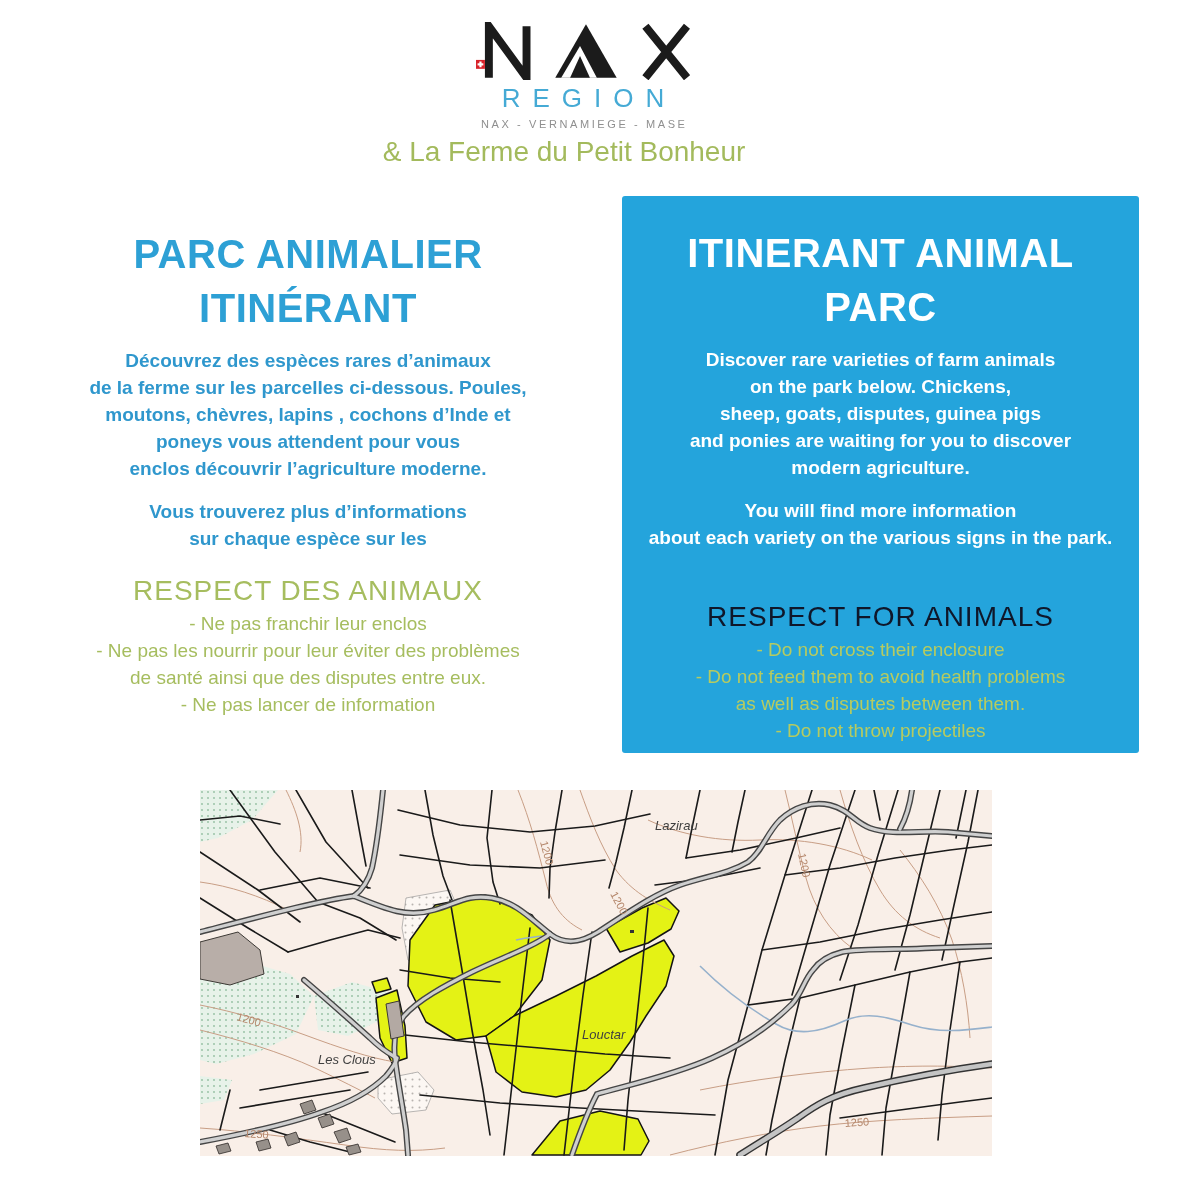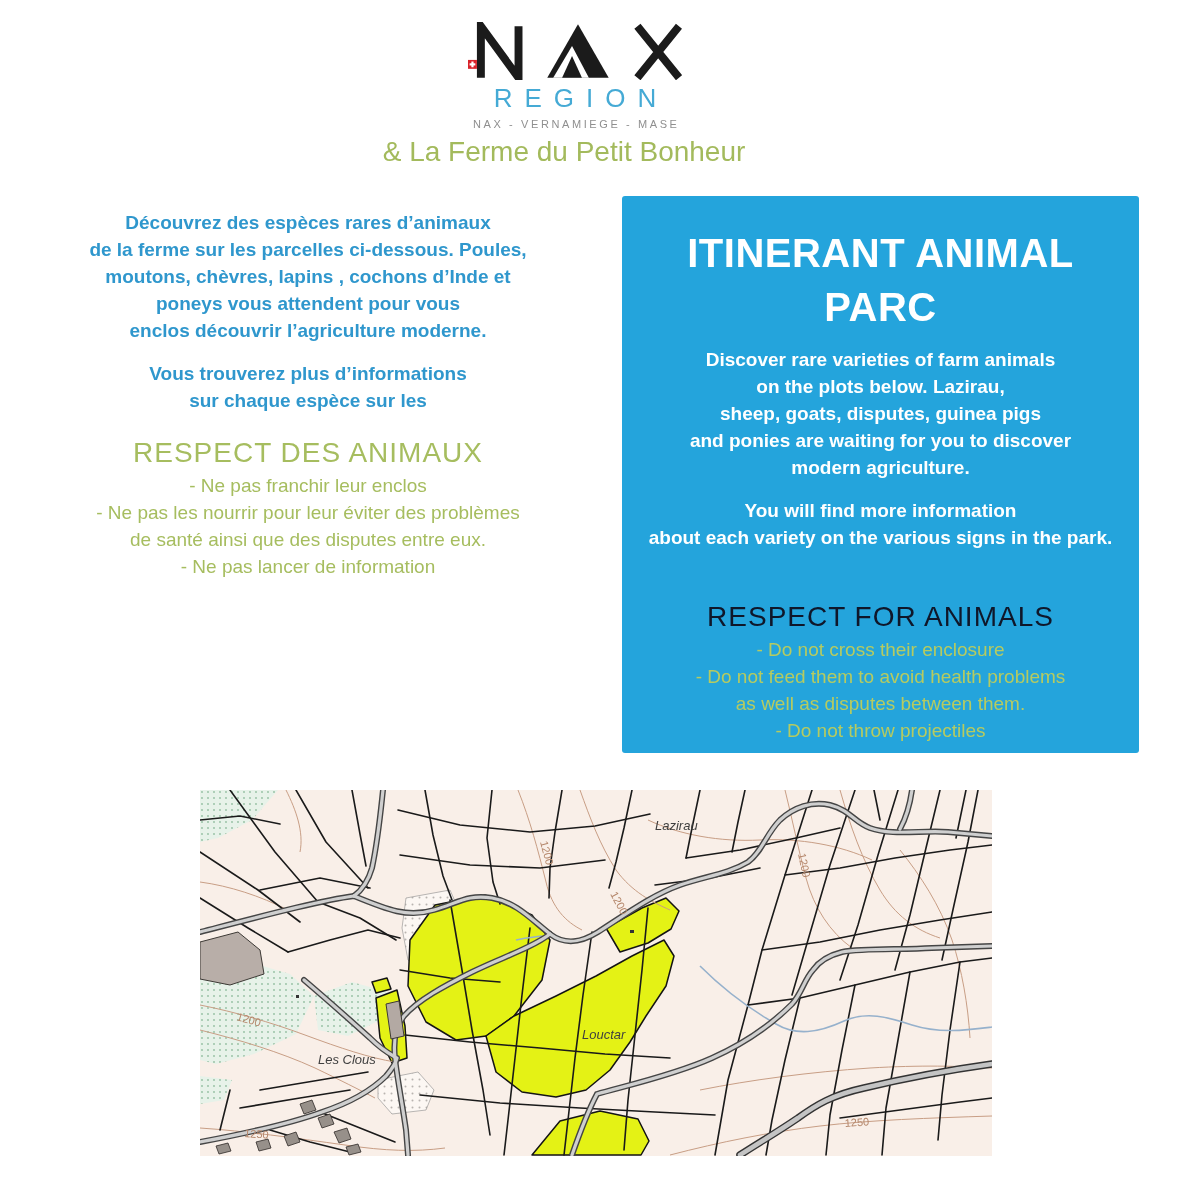--- a/index.html
+++ b/index.html
@@ -1,19 +1,19 @@
 <!DOCTYPE html>
 <html><head>
 <meta charset="utf-8">
 <style>
   html,body{margin:0;padding:0;background:#ffffff;}
   body{font-family:"Liberation Sans", sans-serif; width:1200px; height:1200px; position:relative; overflow:hidden;}
 
   
-  .logo-block{position:absolute; left:0; top:22px; width:1150px; text-align:center;}
+  .logo-block{position:absolute; left:8px; top:22px; width:1150px; text-align:center;}
   .logo-inner{display:inline-block; text-align:center;}
   .nax-svg{display:block; margin:0 auto; width:214px; height:58px;}
   .logo-region{color:#45aad5; font-size:26px; font-weight:400; letter-spacing:12px; padding-left:12px; margin-top:3px;}
   .logo-tagline{color:#8f8f8f; font-size:11px; letter-spacing:2.6px; padding-left:2.6px; margin-top:4px;}
 
   .subtitle{position:absolute; left:0; top:136px; width:1128px; text-align:center;
             color:#a3ba5c; font-size:28px; font-weight:400;}
 
   
   .col-left{position:absolute; left:48px; top:197px; width:520px; text-align:center;}
@@ -66,20 +66,24 @@
       </g>
     </svg>
     <div class="logo-region">REGION</div>
     <div class="logo-tagline">NAX - VERNAMIEGE - MASE</div>
   </div>
 </div>
 
 <div class="subtitle">&amp; La Ferme du Petit Bonheur</div>
 
 <div class="col-left">
+  <div class="col-title">
+    <div>PARC ANIMALIER</div>
+    <div>ITINÉRANT</div>
+  </div>
   <div class="para para-1">
     <div>Découvrez des espèces rares d’animaux</div>
     <div>de la ferme sur les parcelles ci-dessous. Poules,</div>
     <div>moutons, chèvres, lapins , cochons d’Inde et</div>
     <div>poneys vous attendent pour vous</div>
     <div>enclos découvrir l’agriculture moderne.</div>
   </div>
   <div class="para para-2">
     <div>Vous trouverez plus d’informations</div>
     <div>sur chaque espèce sur les</div>
@@ -93,21 +97,21 @@
   </div>
 </div>
 
 <div class="box-right">
   <div class="col-title">
     <div>ITINERANT ANIMAL</div>
     <div>PARC</div>
   </div>
   <div class="para para-1">
     <div>Discover rare varieties of farm animals</div>
-    <div>on the plots below. Lazirau,</div>
+    <div>on the park below. Chickens,</div>
     <div>sheep, goats, disputes, guinea pigs</div>
     <div>and ponies are waiting for you to discover</div>
     <div>modern agriculture.</div>
   </div>
   <div class="para para-2">
     <div>You will find more information</div>
     <div>about each variety on the various signs in the park.</div>
   </div>
   <div class="respect-title">RESPECT FOR ANIMALS</div>
   <div class="rules">

